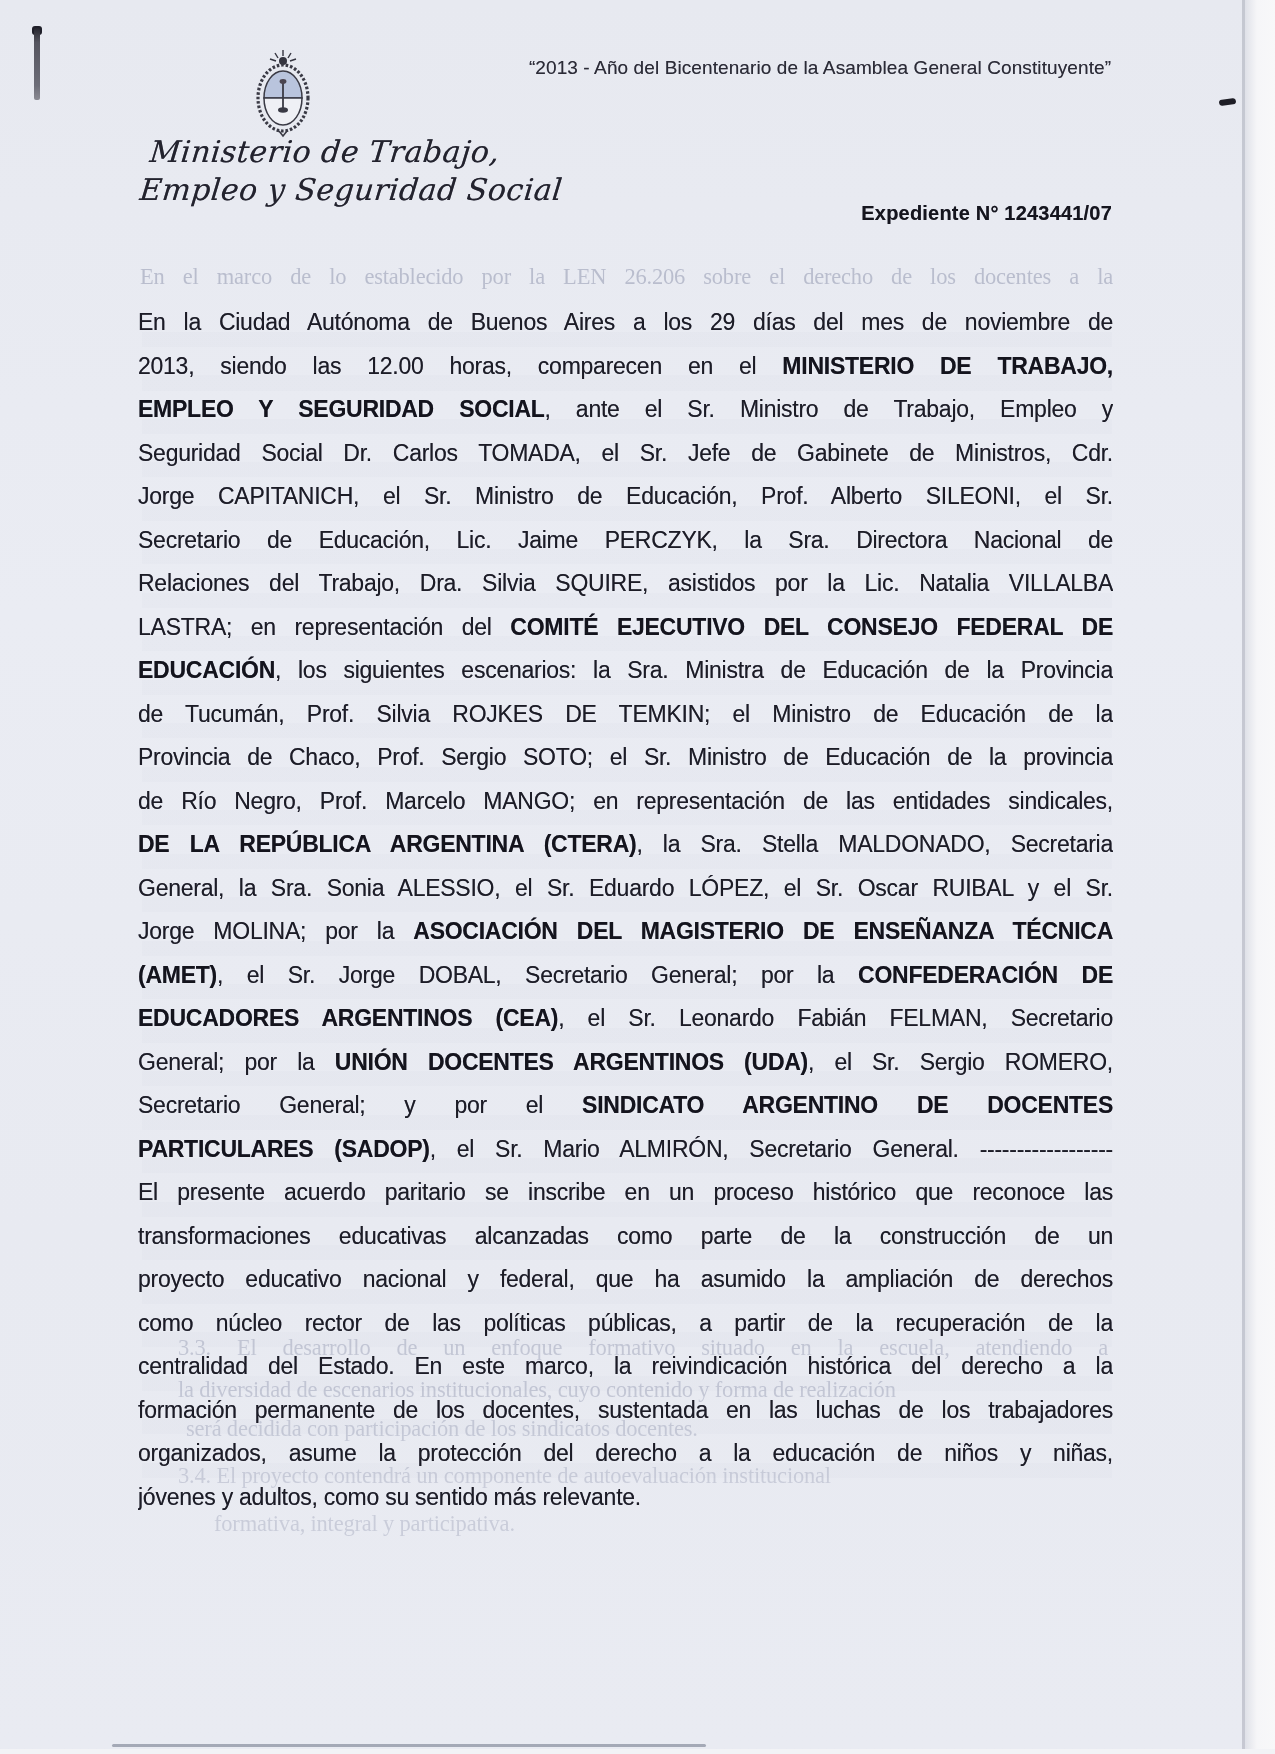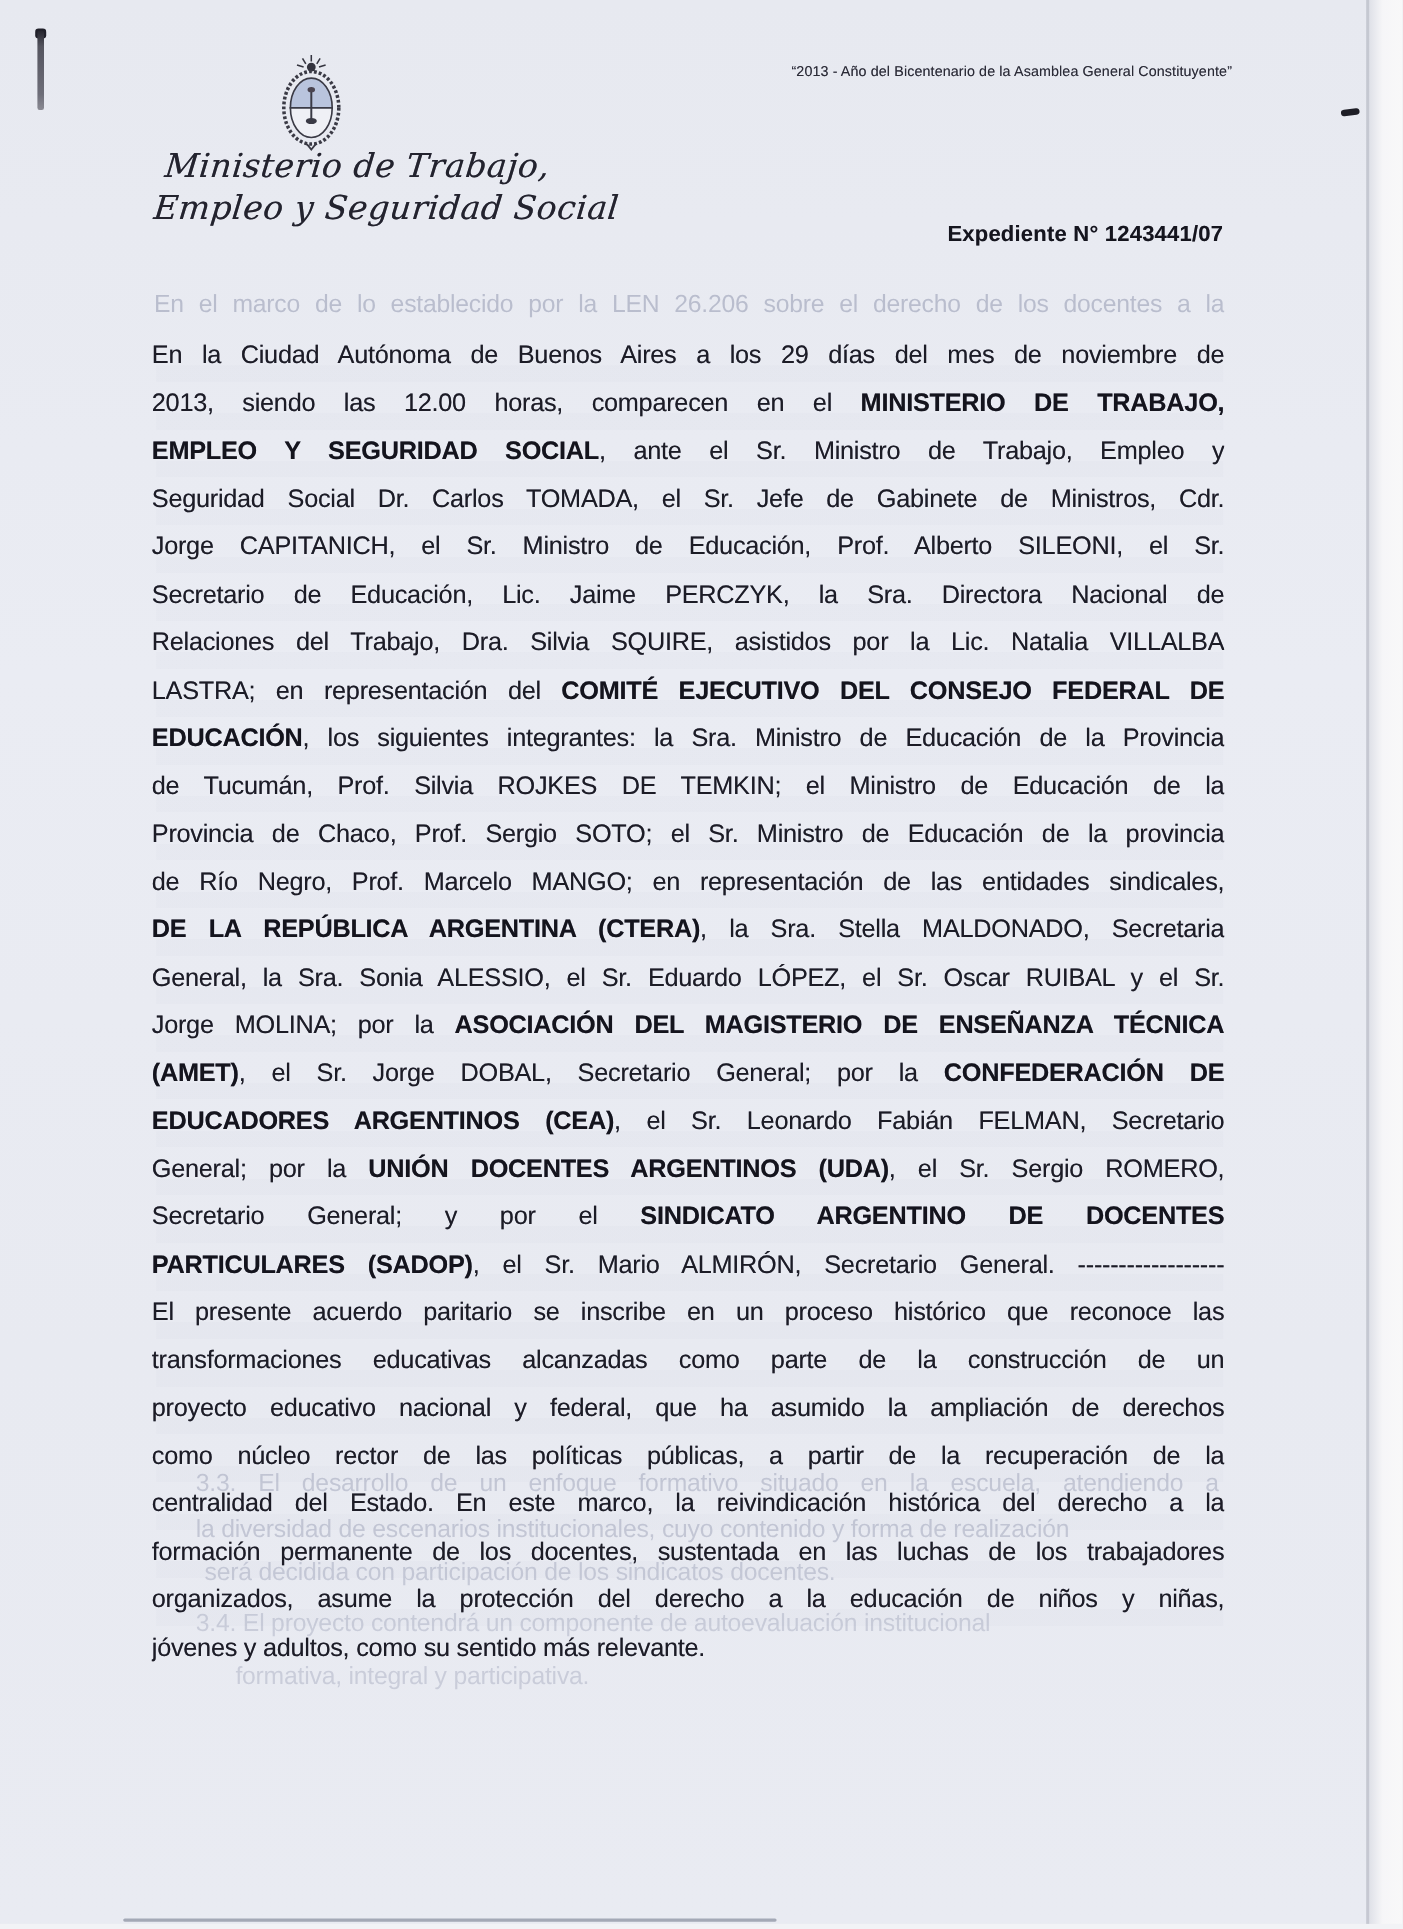--- a/index.html
+++ b/index.html
@@ -27,22 +27,22 @@
   .coat{position:absolute;left:252px;top:48px;width:62px;height:90px;}
   .ministry-script{
     position:absolute;color:#23232e;
     font-family:"DejaVu Serif",serif;font-style:italic;font-weight:normal;
     transform:skewX(-6deg);letter-spacing:.5px;
     text-shadow:0 0 .6px rgba(25,25,45,.55);
   }
   .ministry-1{left:150px;top:134px;font-size:30px;}
   .ministry-2{left:140px;top:172px;font-size:30px;}
   .year-annotation{
-    position:absolute;left:520px;top:57px;width:600px;text-align:right;
-    font-size:13px;color:#2b2b36;letter-spacing:.1px;
+    position:absolute;left:520px;top:57px;width:600px;text-align:center;
+    font-size:19px;color:#2b2b36;letter-spacing:.1px;
     text-shadow:0 0 .5px rgba(30,30,55,.45);
   }
   .expediente{
     position:absolute;left:700px;top:202px;width:412px;text-align:right;
     font-size:20px;font-weight:bold;color:#15151e;letter-spacing:.2px;
     text-shadow:0 0 .6px rgba(15,15,35,.5);
   }
 
   
   .doc-body{
@@ -52,21 +52,21 @@
     height:43.5px;line-height:43.5px;overflow:hidden;
     font-size:23px;letter-spacing:-0.25px;color:#1c1c26;
     text-align:justify;text-align-last:justify;
     text-shadow:0 0 .55px rgba(25,25,50,.55);
     white-space:normal;
   }
   .tline .b{font-weight:bold;color:#14141d;}
   .tline.flush{text-align-last:left;}
 
   
-  .bleed-layer{position:absolute;left:0;top:0;width:1275px;height:1754px;z-index:1;pointer-events:none;}
+  .bleed-layer{position:absolute;left:0;top:0;width:1275px;height:1754px;z-index:1;pointer-events:none;font-family:Liberation Serif, serif;}
   .ghost{
     position:absolute;font-size:22.5px;color:#6f7695;letter-spacing:-0.2px;
     filter:blur(.5px);line-height:30px;white-space:nowrap;overflow:hidden;
   }
   .ghost.stretch{white-space:normal;text-align:justify;text-align-last:justify;height:32px;}
   .bleed-texture{
     position:absolute;left:142px;top:332px;width:970px;height:1150px;opacity:.55;
     background:repeating-linear-gradient(to bottom,rgba(128,135,165,.055) 0 15px,rgba(128,135,165,0) 15px 43.5px);
   }
 </style>
@@ -119,21 +119,21 @@
 
   <div class="doc-body">
       <div class="tline"><span>En la Ciudad Autónoma de Buenos Aires a los 29 días del mes de noviembre de</span></div>
       <div class="tline"><span>2013, siendo las 12.00 horas, comparecen en el </span><span class="b">MINISTERIO DE TRABAJO,</span></div>
       <div class="tline"><span class="b">EMPLEO Y SEGURIDAD SOCIAL</span><span>, ante el Sr. Ministro de Trabajo, Empleo y</span></div>
       <div class="tline"><span>Seguridad Social Dr. Carlos TOMADA, el Sr. Jefe de Gabinete de Ministros, Cdr.</span></div>
       <div class="tline"><span>Jorge CAPITANICH, el Sr. Ministro de Educación, Prof. Alberto SILEONI, el Sr.</span></div>
       <div class="tline"><span>Secretario de Educación, Lic. Jaime PERCZYK, la Sra. Directora Nacional de</span></div>
       <div class="tline"><span>Relaciones del Trabajo, Dra. Silvia SQUIRE, asistidos por la Lic. Natalia VILLALBA</span></div>
       <div class="tline"><span>LASTRA; en representación del </span><span class="b">COMITÉ EJECUTIVO DEL CONSEJO FEDERAL DE</span></div>
-      <div class="tline"><span class="b">EDUCACIÓN</span><span>, los siguientes integrantes: la Sra. Ministro de Educación de la Provincia</span></div>
+      <div class="tline"><span class="b">EDUCACIÓN</span><span>, los siguientes escenarios: la Sra. Ministra de Educación de la Provincia</span></div>
       <div class="tline"><span>de Tucumán, Prof. Silvia ROJKES DE TEMKIN; el Ministro de Educación de la</span></div>
       <div class="tline"><span>Provincia de Chaco, Prof. Sergio SOTO; el Sr. Ministro de Educación de la provincia</span></div>
       <div class="tline"><span>de Río Negro, Prof. Marcelo MANGO; en representación de las entidades sindicales,</span></div>
       <div class="tline"><span class="b">DE LA REPÚBLICA ARGENTINA (CTERA)</span><span>, la Sra. Stella MALDONADO, Secretaria</span></div>
       <div class="tline"><span>General, la Sra. Sonia ALESSIO, el Sr. Eduardo LÓPEZ, el Sr. Oscar RUIBAL y el Sr.</span></div>
       <div class="tline"><span>Jorge MOLINA; por la </span><span class="b">ASOCIACIÓN DEL MAGISTERIO DE ENSEÑANZA TÉCNICA</span></div>
       <div class="tline"><span class="b">(AMET)</span><span>, el Sr. Jorge DOBAL, Secretario General; por la </span><span class="b">CONFEDERACIÓN DE</span></div>
       <div class="tline"><span class="b">EDUCADORES ARGENTINOS (CEA)</span><span>, el Sr. Leonardo Fabián FELMAN, Secretario</span></div>
       <div class="tline"><span>General; por la </span><span class="b">UNIÓN DOCENTES ARGENTINOS (UDA)</span><span>, el Sr. Sergio ROMERO,</span></div>
       <div class="tline"><span>Secretario General; y por el </span><span class="b">SINDICATO ARGENTINO DE DOCENTES</span></div>

